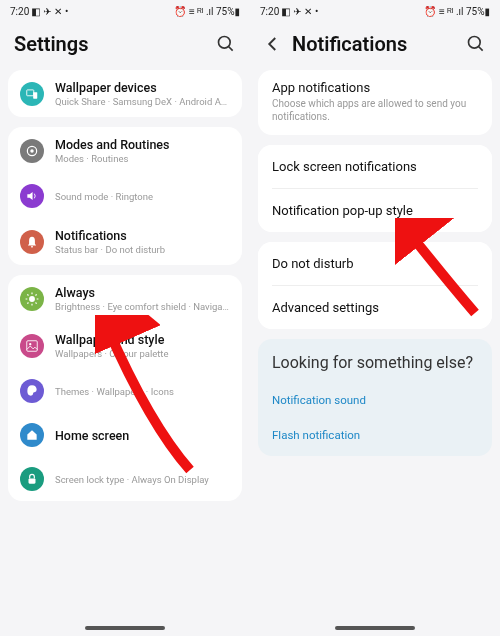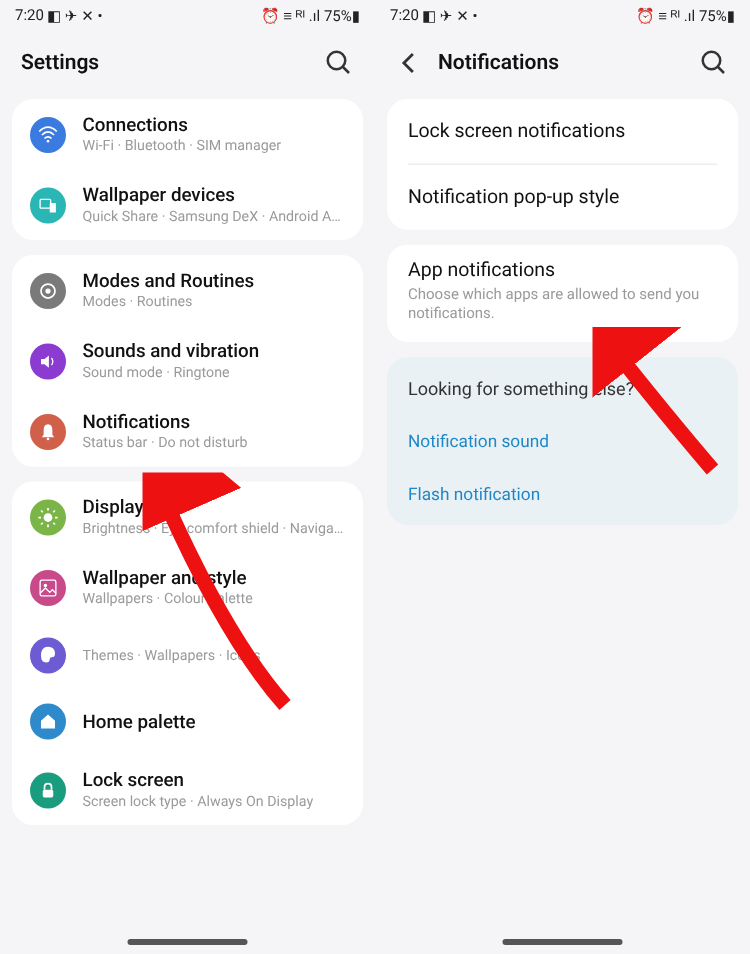--- a/index.html
+++ b/index.html
@@ -32,21 +32,21 @@
   }
   .status-left { display: flex; align-items: flex-start; gap: 2px; }
   .status-right { display: flex; align-items: center; gap: 2px; }
   .header {
     display: flex;
     align-items: center;
     padding: 10px 14px 14px 14px;
     gap: 10px;
   }
   .header .title {
-    font-size: 14px;
+    font-size: 20px;
     font-weight: 600;
     color: #111;
     flex: 1;
   }
   .back-btn { width: 18px; height: 18px; display:flex; align-items:center; justify-content:center; }
   .search-btn { width: 20px; height: 20px; display:flex; align-items:center; justify-content:center; }
   .content {
     flex: 1;
     overflow-y: hidden;
     padding: 0 8px;
@@ -105,21 +105,21 @@
     background: #eee;
     margin: 0 14px;
   }
   .looking {
     background: #eaf1f5;
     border-radius: 14px;
     padding: 14px;
     margin-top: 10px;
   }
   .looking-title {
-    font-size: 12px;
+    font-size: 16px;
     color: #333;
     margin-bottom: 8px;
   }
   .looking-link {
     font-size: 11.5px;
     color: #1e88c7;
     margin-top: 21px;
   }
   .gesture-bar {
     height: 4px;
@@ -153,32 +153,20 @@
       <svg viewBox="0 0 24 24" fill="none" stroke="#333" stroke-width="2">
           <circle cx="10" cy="10" r="7"></circle>
           <line x1="20" y1="20" x2="15" y2="15"></line>
         </svg>
     </div>
   </div>
 
   <div class="content" id="left-content">
       <div class="group">
         <div class="item">
-          <div class="icon-wrap" style="background:#3b7be0">
-            <svg viewBox="0 0 24 24">
-              <path d="M2 8 Q12 -2 22 8 M5 12 Q12 5 19 12 M8 16 Q12 12 16 16" stroke="white" stroke-width="2" fill="none"></path>
-              <circle cx="12" cy="19" r="1.5" fill="white"></circle>
-            </svg>
-          </div>
-          <div class="item-text">
-            <div class="item-title">Connections</div>
-            <div class="item-sub">Wi-Fi · Bluetooth · SIM manager</div>
-          </div>
-        </div>
-        <div class="item">
           <div class="icon-wrap" style="background:#2bb6b6">
             <svg viewBox="0 0 24 24">
               <rect x="3" y="5" width="12" height="10" rx="1" stroke="white" stroke-width="1.5" fill="none"></rect>
               <rect x="14" y="9" width="7" height="11" rx="1" fill="white"></rect>
             </svg>
           </div>
           <div class="item-text">
             <div class="item-title">Wallpaper devices</div>
             <div class="item-sub">Quick Share · Samsung DeX · Android Auto</div>
           </div>
@@ -198,21 +186,20 @@
           </div>
         </div>
         <div class="item">
           <div class="icon-wrap" style="background:#8b3bd0">
             <svg viewBox="0 0 24 24">
               <path d="M4 9 L8 9 L13 5 L13 19 L8 15 L4 15 Z" fill="white"></path>
               <path d="M16 8 Q19 12 16 16" stroke="white" stroke-width="1.5" fill="none"></path>
             </svg>
           </div>
           <div class="item-text">
-            <div class="item-title">Sounds and vibration</div>
             <div class="item-sub">Sound mode · Ringtone</div>
           </div>
         </div>
         <div class="item">
           <div class="icon-wrap" style="background:#d0604a">
             <svg viewBox="0 0 24 24">
               <path d="M12 3 Q17 3 17 10 L17 15 L19 18 L5 18 L7 15 L7 10 Q7 3 12 3 Z" fill="white"></path>
               <circle cx="12" cy="20" r="1.5" fill="white"></circle>
             </svg>
           </div>
@@ -233,21 +220,21 @@
                 <line x1="1" y1="12" x2="4" y2="12"></line>
                 <line x1="20" y1="12" x2="23" y2="12"></line>
                 <line x1="4" y1="4" x2="6" y2="6"></line>
                 <line x1="18" y1="18" x2="20" y2="20"></line>
                 <line x1="4" y1="20" x2="6" y2="18"></line>
                 <line x1="18" y1="6" x2="20" y2="4"></line>
               </g>
             </svg>
           </div>
           <div class="item-text">
-            <div class="item-title">Display</div>
+            <div class="item-title">Always</div>
             <div class="item-sub">Brightness · Eye comfort shield · Navigation bar</div>
           </div>
         </div>
         <div class="item">
           <div class="icon-wrap" style="background:#c94a8a">
             <svg viewBox="0 0 24 24">
               <rect x="3" y="3" width="18" height="18" rx="2" stroke="white" stroke-width="1.5" fill="none"></rect>
               <circle cx="9" cy="9" r="2" fill="white"></circle>
               <path d="M3 18 L9 12 L14 17 L17 14 L21 18" stroke="white" stroke-width="1.5" fill="none"></path>
             </svg>
@@ -267,32 +254,31 @@
             <div class="item-sub">Themes · Wallpapers · Icons</div>
           </div>
         </div>
         <div class="item">
           <div class="icon-wrap" style="background:#2f8acb">
             <svg viewBox="0 0 24 24">
               <path d="M4 11 L12 4 L20 11 L20 20 L4 20 Z" fill="white"></path>
             </svg>
           </div>
           <div class="item-text">
-            <div class="item-title">Home palette</div>
+            <div class="item-title">Home screen</div>
           </div>
         </div>
         <div class="item">
           <div class="icon-wrap" style="background:#1a9c7f">
             <svg viewBox="0 0 24 24">
               <rect x="6" y="11" width="12" height="9" rx="2" fill="white"></rect>
               <path d="M8 11 L8 8 Q8 4 12 4 Q16 4 16 8 L16 11" stroke="white" stroke-width="2" fill="none"></path>
             </svg>
           </div>
           <div class="item-text">
-            <div class="item-title">Lock screen</div>
             <div class="item-sub">Screen lock type · Always On Display</div>
           </div>
         </div>
       </div>
     </div>
   <div class="gesture-bar"></div>
 
   <svg class="arrow" style="left:95px; top:315px; width:110px; height:160px;" viewBox="0 0 110 160">
     <defs>
         <marker id="ah1" markerWidth="10" markerHeight="10" refX="2" refY="5" orient="auto">
@@ -324,29 +310,34 @@
     <div class="search-btn">
       <svg viewBox="0 0 24 24" fill="none" stroke="#333" stroke-width="2">
           <circle cx="10" cy="10" r="7"></circle>
           <line x1="20" y1="20" x2="15" y2="15"></line>
         </svg>
     </div>
   </div>
 
   <div class="content">
     <div class="group">
-      <div class="simple-item">Lock screen notifications</div>
-      <div class="divider"></div>
-      <div class="simple-item">Notification pop-up style</div>
-    </div>
-    <div class="group">
       <div class="simple-item with-sub">
         <div>App notifications</div>
         <div class="simple-sub">Choose which apps are allowed to send you notifications.</div>
       </div>
+    </div>
+    <div class="group">
+      <div class="simple-item">Lock screen notifications</div>
+      <div class="divider"></div>
+      <div class="simple-item">Notification pop-up style</div>
+    </div>
+    <div class="group">
+      <div class="simple-item">Do not disturb</div>
+      <div class="divider"></div>
+      <div class="simple-item">Advanced settings</div>
     </div>
     <div class="looking">
       <div class="looking-title">Looking for something else?</div>
       <div class="looking-link">Notification sound</div>
       <div class="looking-link">Flash notification</div>
     </div>
   </div>
   <div class="gesture-bar"></div>
 
   <svg class="arrow" style="left:145px; top:218px; width:90px; height:100px;" viewBox="0 0 90 100">

